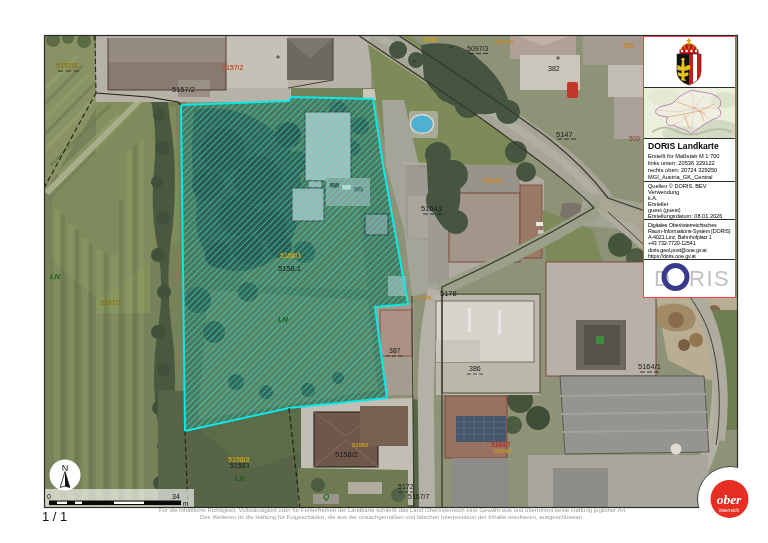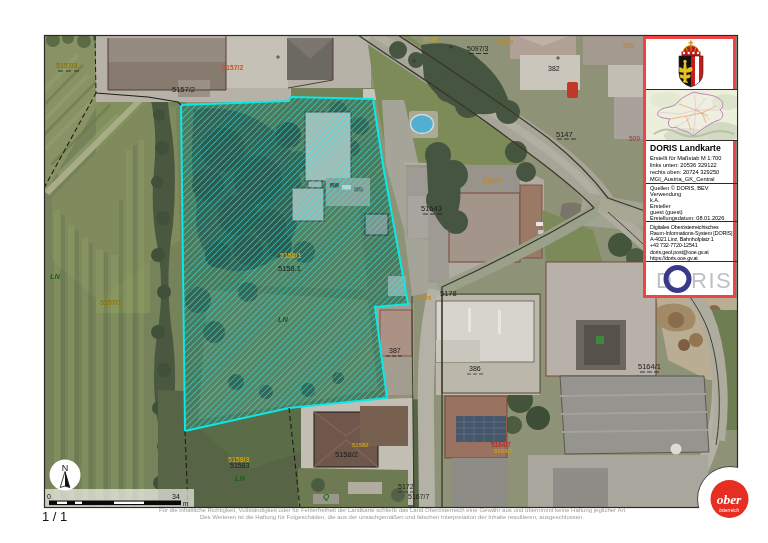--- a/index.html
+++ b/index.html
@@ -433,21 +433,21 @@
 <circle cx="722" cy="499" r="32.5" fill="#ffffff"></circle>
 <g clip-path="url(#mapclip)">
         <circle cx="722" cy="499" r="32.5" fill="none" stroke="#444" stroke-width="1"></circle>
       </g>
 
 <circle cx="721.5" cy="499" r="19" fill="#e62e23"></circle>
 <text x="721" y="504" font-size="13.5" fill="#fff" text-anchor="middle" font-family="Liberation Serif" font-style="italic" font-weight="bold">ober</text>
 <text x="721" y="512" font-size="4.6" fill="#fff" text-anchor="middle">österreich</text>
 </svg>
 
-<div class="abs" style="left:635px;top:36px;width:93px;height:262px;background:#fff;border:3px solid #ef4444;box-sizing:border-box;">
+<div class="abs" style="left:635px;top:36px;width:93px;height:262px;background:#fff;border:1px solid #ef4444;box-sizing:border-box;">
 
 <div style="position:absolute;left:0;top:0;width:91px;height:51px;border-bottom:1px solid #2a2a2a;box-sizing:border-box;">
 <svg width="91" height="50" viewBox="0 0 91 50">
 <defs>
             <clipPath id="shieldclip">
               <path d="M33,17 h24 v17 q0,10 -12,14 q-12,-4 -12,-14 z"></path>
             </clipPath>
           </defs>
 
 <rect x="44" y="1.5" width="1.6" height="6" fill="#d4a017"></rect>

